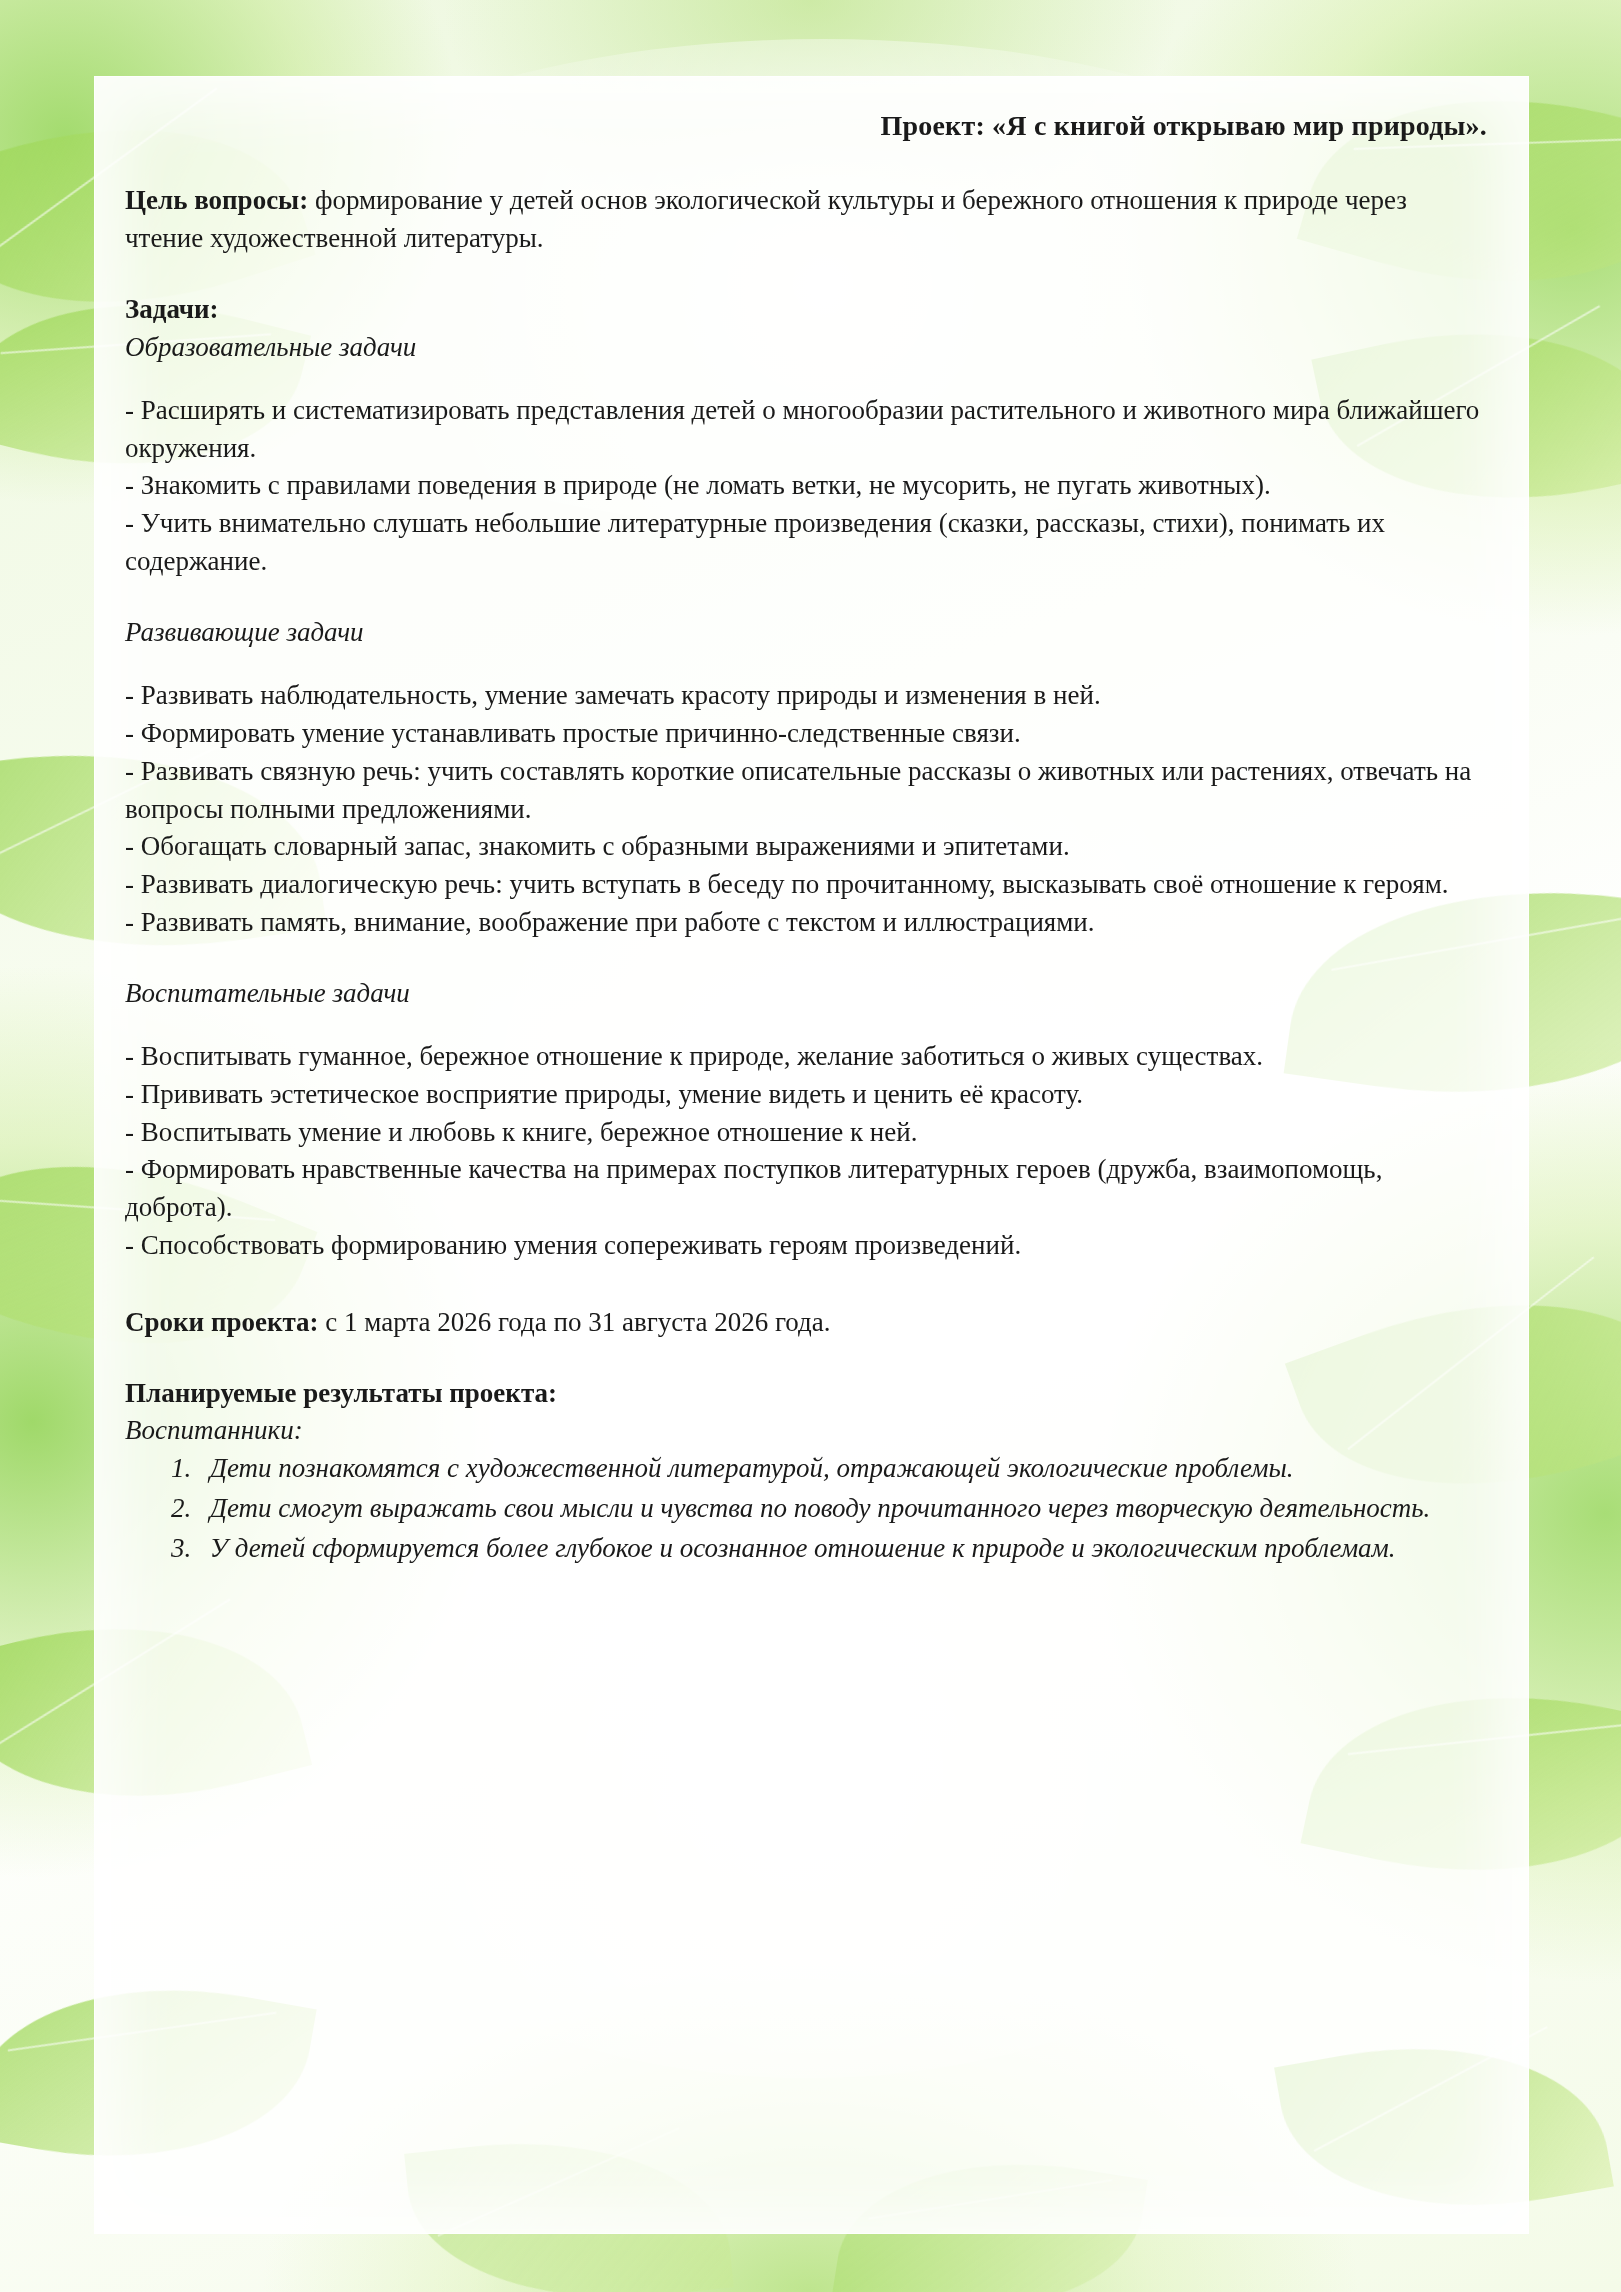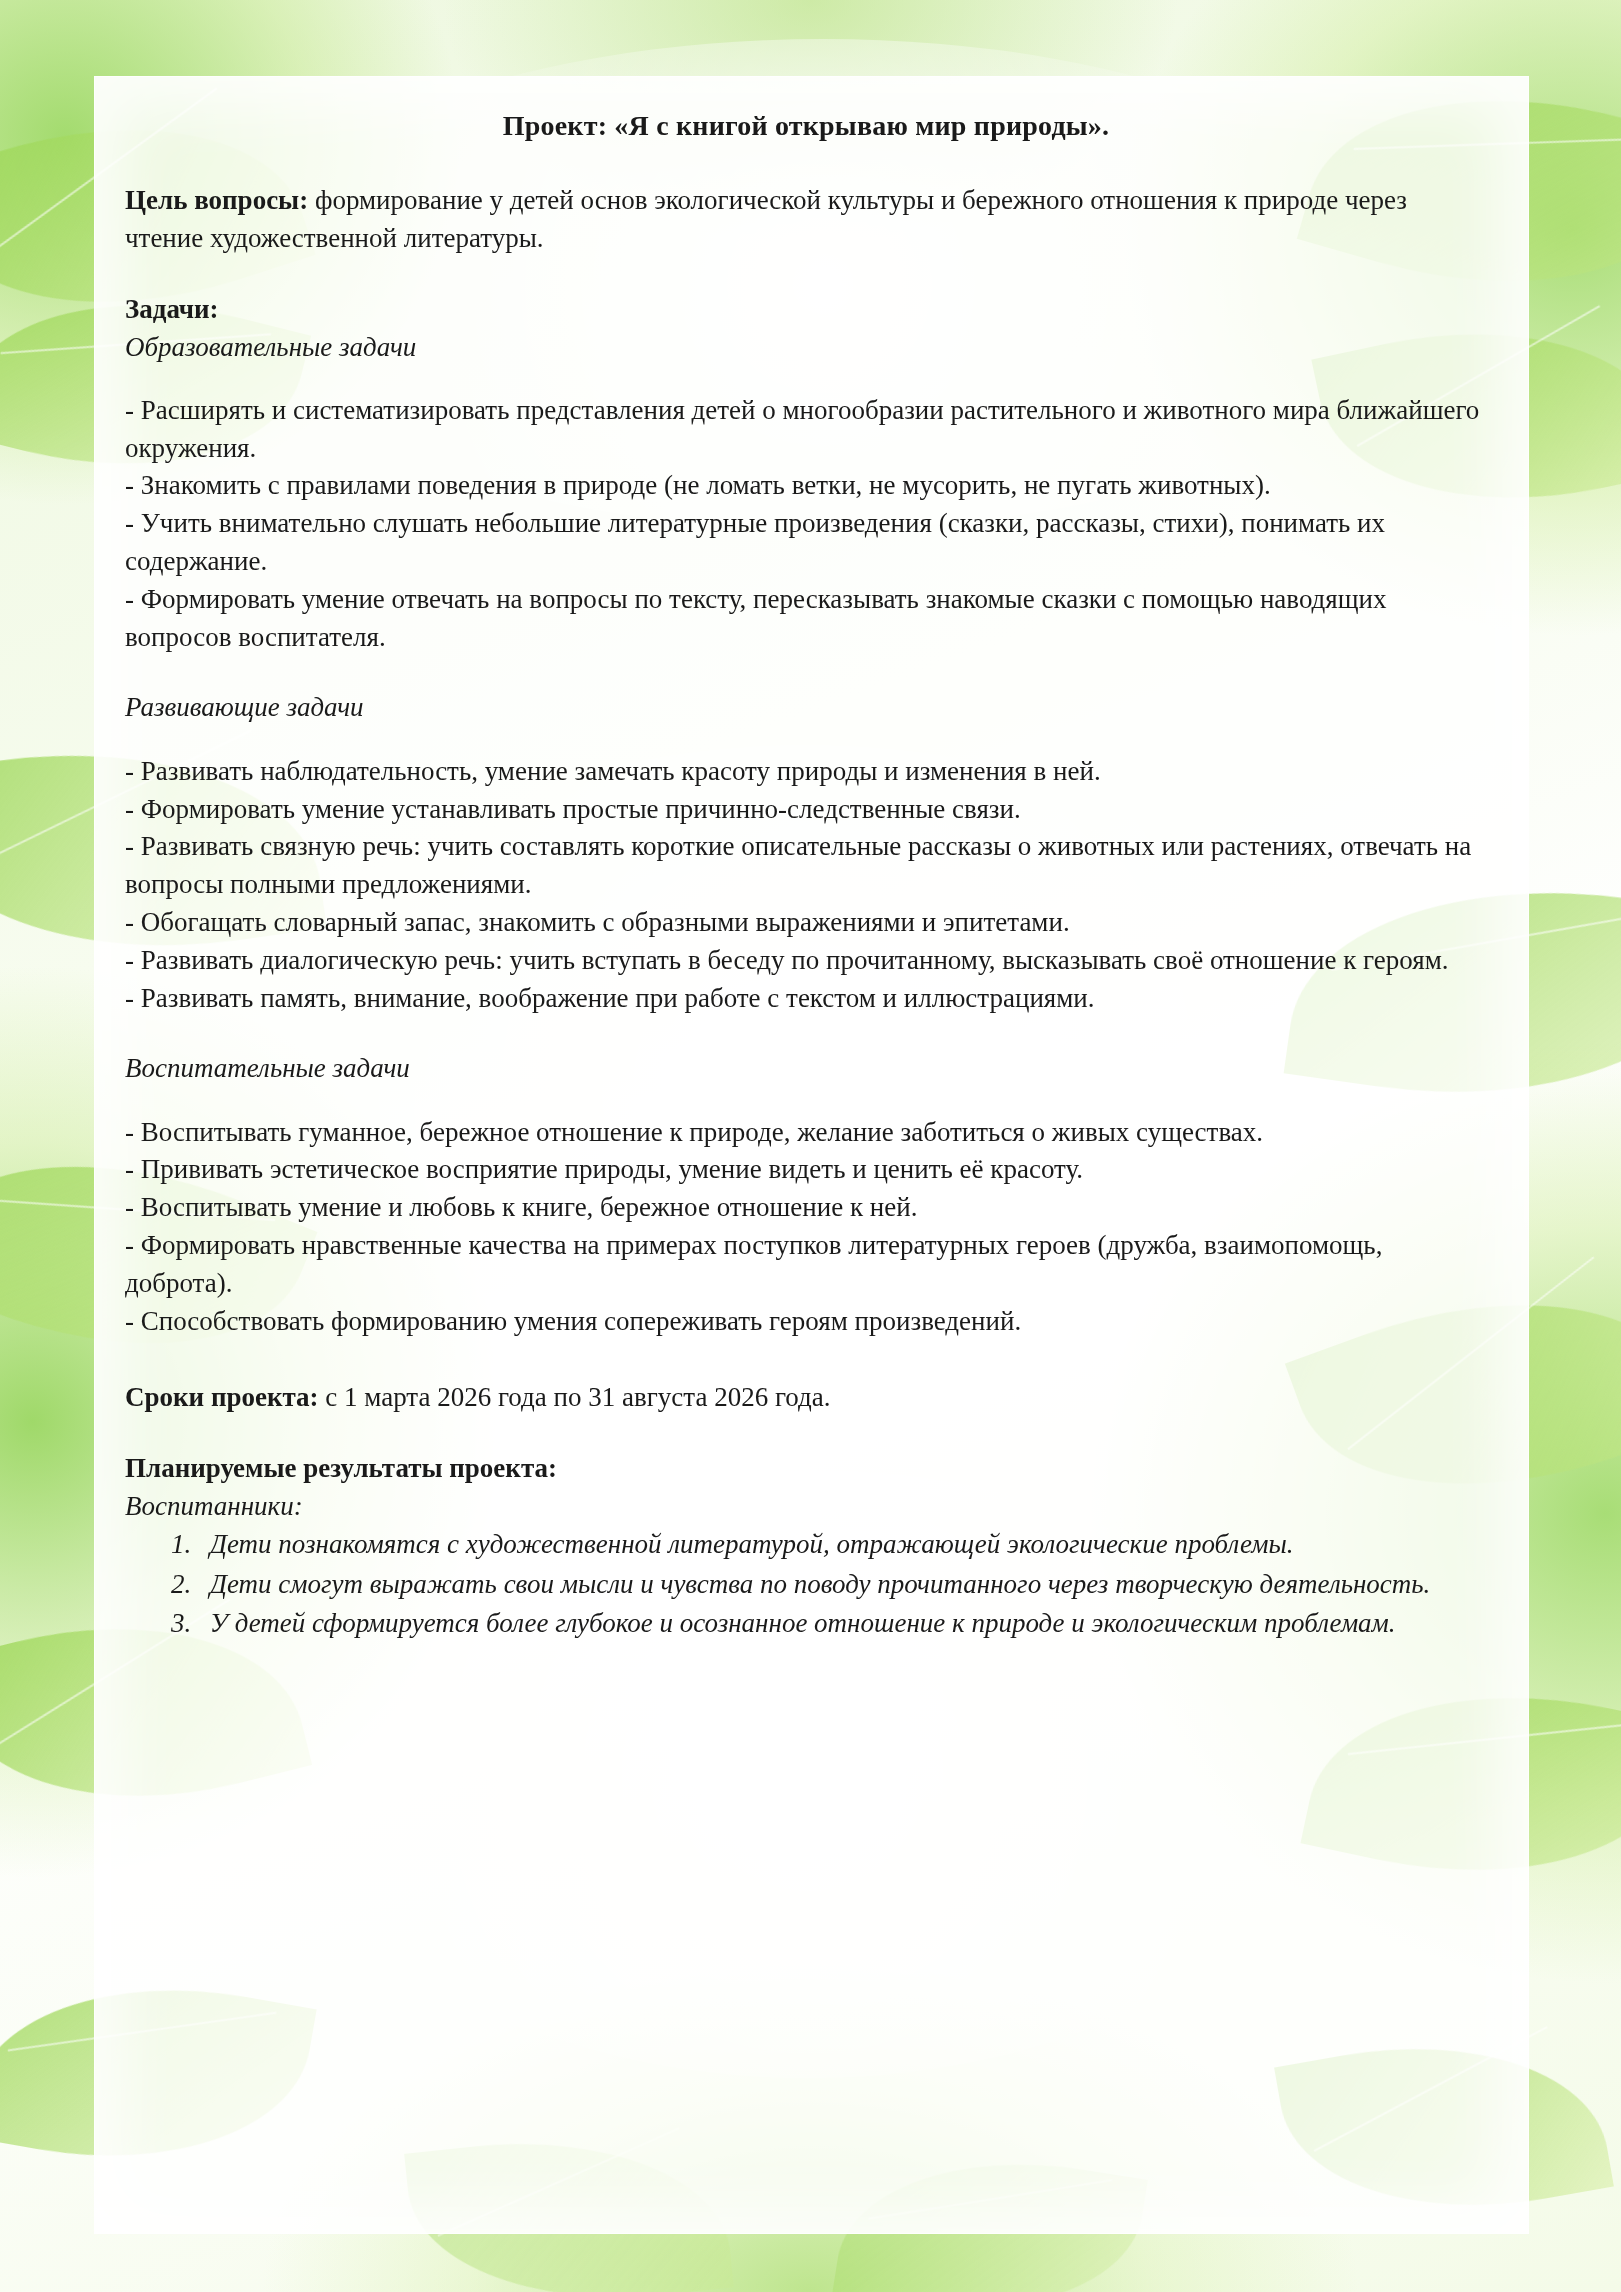--- a/index.html
+++ b/index.html
@@ -72,21 +72,21 @@
     top: 106px;
     width: 1362px;
     font-size: 27px;
     line-height: 1.40;
     color: #1a1a1a;
   }
 
   h1.doc-title {
     font-size: 28px;
     font-weight: bold;
-    text-align: center;
+    text-align: right;
     margin: 0 0 37px 0;
     letter-spacing: 0.2px;
   }
   p {
     margin: 0;
   }
   .para {
     margin-bottom: 0;
   }
   .gap-s { height: 25.5px; }
@@ -146,21 +146,20 @@
     <p class="para">
       <b>Задачи:</b>
     </p>
     <p class="para ital">Образовательные задачи</p>
 
     <div class="gap-s"></div>
 
     <p class="para">- Расширять и систематизировать представления детей о многообразии растительного и животного мира ближайшего окружения.</p>
     <p class="para">- Знакомить с правилами поведения в природе (не ломать ветки, не мусорить, не пугать животных).</p>
     <p class="para">- Учить внимательно слушать небольшие литературные произведения (сказки, рассказы, стихи), понимать их содержание.</p>
-    <p class="para">- Формировать умение отвечать на вопросы по тексту, пересказывать знакомые сказки с помощью наводящих вопросов воспитателя.</p>
 
     <div class="gap-m"></div>
 
     <p class="para ital">Развивающие задачи</p>
 
     <div class="gap-s"></div>
 
     <p class="para">- Развивать наблюдательность, умение замечать красоту природы и изменения в ней.</p>
     <p class="para">- Формировать умение устанавливать простые причинно-следственные связи.</p>
     <p class="para">- Развивать связную речь: учить составлять короткие описательные рассказы о животных или растениях, отвечать на вопросы полными предложениями.</p>

